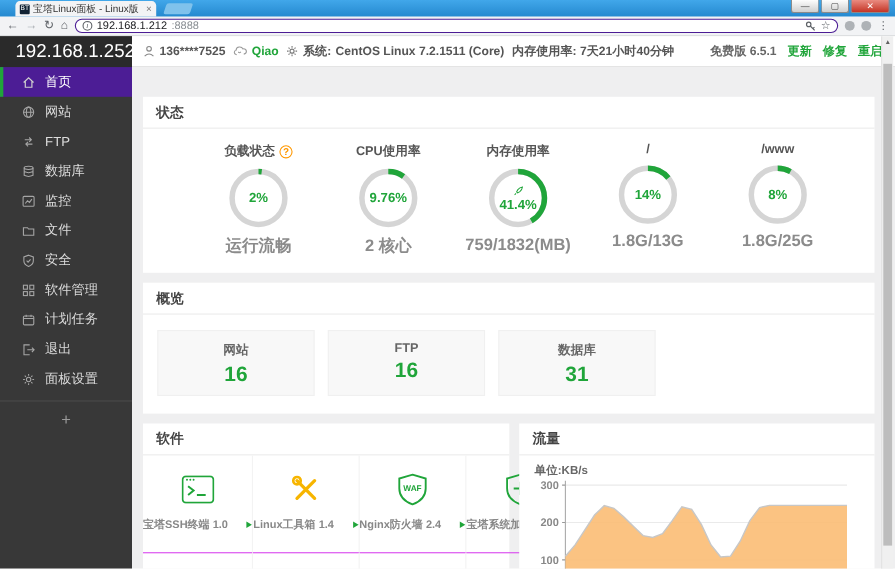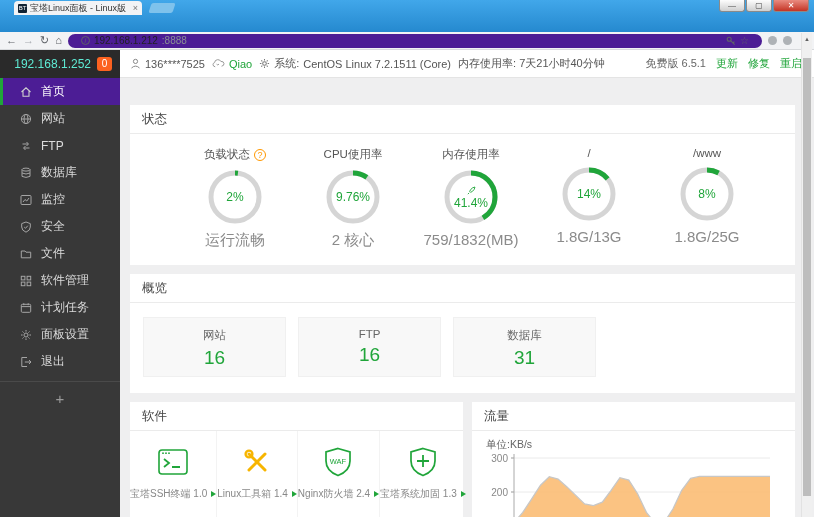--- a/index.html
+++ b/index.html
@@ -1,53 +1,53 @@
 <!DOCTYPE html>
 <html><head>
 <meta charset="utf-8">
 <style>
   * { margin:0; padding:0; box-sizing:border-box; }
   html,body { width:814px; height:517px; overflow:hidden; font-family:"Liberation Sans","DejaVu Sans",sans-serif; background:#fff; }
   #stage { position:relative; width:814px; height:517px; overflow:hidden; }
 
   
-  #titlebar { height:32px; background:linear-gradient(#41a7ea,#2589cf); position:relative; }
+  #titlebar { height:15px; background:linear-gradient(#41a7ea,#2589cf); position:relative; }
   .tab { position:absolute; left:14px; top:1px; width:128px; height:14px; background:#f2f3f5; border-radius:4px 4px 0 0; display:flex; align-items:center; padding:0 4px; gap:3px; }
   .favicon { width:9px; height:9px; background:#123; color:#fff; font-size:6px; line-height:9px; text-align:center; border-radius:1px; flex:0 0 9px; }
   .tab-title { font-size:9px; color:#333; white-space:nowrap; overflow:hidden; flex:1; }
   .tab-close { font-size:9px; color:#777; }
   .newtab-btn { position:absolute; left:150px; top:3px; width:24px; height:10px; background:#7fc2ec; border-radius:2px; transform:skewX(-18deg); }
   .win-btns { position:absolute; right:5px; top:0; display:flex; gap:1px; }
   .win-btn { width:26px; height:12px; background:linear-gradient(#fdfdfd,#cfcfcf); border:1px solid #8a8a8a; border-top:none; border-radius:0 0 3px 3px; font-size:8px; line-height:11px; text-align:center; color:#444; }
   .win-btn.close { width:36px; background:linear-gradient(#e98b80,#c43425); color:#fff; }
 
   #toolbar { height:18px; background:#f2f3f5; display:flex; align-items:center; padding:0 6px; gap:6px; border-bottom:1px solid #d8dadd; }
   .nav-ico { font-size:11px; color:#5f6368; line-height:1; }
   .nav-ico.fwd { color:#a7abb0; }
-  .addr { flex:1; height:13px; background:#fff; border:7px solid #4c1d95; border-radius:7px; display:flex; align-items:center; padding:0 6px; gap:4px; font-size:10px; }
+  .addr { flex:1; height:13px; background:#fff; border:1px solid #4c1d95; border-radius:7px; display:flex; align-items:center; padding:0 6px; gap:4px; font-size:10px; }
   .info-circle { width:9px; height:9px; border:1px solid #5f6368; border-radius:50%; font-size:7px; line-height:8px; text-align:center; color:#5f6368; font-style:italic; flex:0 0 9px; }
   .url-host { color:#202124; }
   .url-port { color:#8a8f94; }
   .addr-spacer { flex:1; }
   .star { font-size:10px; color:#5f6368; }
   .ext-dot { width:9px; height:9px; border-radius:50%; background:#aeb2b6; }
   .dots { font-size:10px; color:#5f6368; }
 
   
   #app { display:flex; height:484px; }
   #sidebar { width:120px; background:#383838; color:#d8d8d8; flex:0 0 120px; display:flex; flex-direction:column; }
   #side-head { height:28px; background:#2a2a2a; display:flex; align-items:center; padding:0 8px; gap:6px; }
-  #side-head .ip { color:#5eead4; font-size:12px; }
+  #side-head .ip { color:#ffffff; font-size:17px; }
   .badge { background:#fc6220; color:#fff; font-size:10px; line-height:14px; min-width:15px; text-align:center; border-radius:3px; padding:0 2px; }
   .nav-item { height:27px; display:flex; align-items:center; gap:9px; padding-left:17px; font-size:12px; color:#dcdcdc; border-left:3px solid transparent; }
   .nav-item.active { background:#4c1d95; border-left-color:#20a53a; color:#fff; }
   .nav-item svg { flex:0 0 12px; }
   #side-add { border-top:1px solid #4a4a4a; margin-top:6px; text-align:center; color:#9a9a9a; font-size:15px; padding-top:8px; }
 
-  #main { flex:1; display:flex; flex-direction:column; background:#efeff0; min-width:0; }
+  #main { flex:1; display:flex; flex-direction:column; background:#efeff0; min-width:0;font-weight:bold; }
   #main-header { height:28px; background:#fff; border-bottom:1px solid #e4e4e4; display:flex; align-items:center; padding:0 12px 0 10px; gap:7px; font-size:11px; color:#555; flex:0 0 28px; }
   .hdr-item { display:flex; align-items:center; gap:4px; white-space:nowrap; }
   .qiao-text { color:#20a53a; }
   .hdr-right { margin-left:auto; display:flex; align-items:center; gap:10px; }
   .edition { color:#666; }
   .hdr-link { color:#20a53a; }
 
   #content { flex:1; padding:27px 19px 0 10px; overflow:hidden; }
   .panel { background:#fff; margin-bottom:9px; }
   .panel-title { height:29px; line-height:29px; padding:0 12px; font-size:12.5px; color:#444; border-bottom:1px solid #ebebeb; }
@@ -69,21 +69,21 @@
   .ov-label { font-size:11.5px; color:#666; }
   .ov-value { font-size:19px; color:#20a53a; margin-top:4px; }
 
   
   #bottom-row { display:flex; gap:9px; align-items:flex-start; }
   #software-panel { width:333px; flex:0 0 333px; }
   #soft-grid { display:grid; grid-template-columns:repeat(4,1fr); }
   .soft-cell { height:89px; border-right:1px solid #f3f3f3; border-bottom:1px solid #d946ef; text-align:center; padding-top:13px; }
   .soft-cell:nth-child(4n) { border-right:none; }
   .soft-icon { height:36px; display:flex; align-items:center; justify-content:center; }
-  .soft-name { font-size:10px; color:#888; margin-top:7px; display:flex; align-items:center; justify-content:center; gap:4px; white-space:nowrap; }
+  .soft-name { font-size:10px; color:#888; margin-top:7px; display:flex; align-items:center; justify-content:center; gap:17px; white-space:nowrap; }
   .play-tri { width:0; height:0; border-left:5px solid #20a53a; border-top:3.5px solid transparent; border-bottom:3.5px solid transparent; display:inline-block; }
 
   #traffic-panel { flex:1; }
   #traffic-body { padding:7px 10px 0 10px; }
   .unit-label { font-size:10.5px; color:#666; padding-left:4px; }
 
   
   #scrollbar { position:absolute; right:2px; top:33px; width:11px; height:484px; background:#f0f0f0; border-left:1px solid #e2e2e2; }
   #sb-arrow { color:#606060; font-size:6px; text-align:center; line-height:12px; }
   #sb-thumb { position:absolute; left:1px; top:25px; width:8px; height:438px; background:#bdbdbd; }
@@ -168,61 +168,61 @@
       </div>
       <div class="nav-item">
         <svg width="12" height="12" viewBox="0 0 12 12">
             <rect x="1" y="1.5" width="10" height="9" rx="1" fill="none" stroke="#a5a5a5" stroke-width="1"></rect>
             <path d="M3 8 L5 5.5 L6.8 7 L9 4" fill="none" stroke="#a5a5a5" stroke-width="1"></path>
           </svg>
         <span>监控</span>
       </div>
       <div class="nav-item">
         <svg width="12" height="12" viewBox="0 0 12 12">
+            <path d="M1.3 3 H5 l1 1.2 H10.7 V9.8 H1.3 Z" fill="none" stroke="#a5a5a5" stroke-width="1"></path>
+          </svg>
+        <span>文件</span>
+      </div>
+      <div class="nav-item">
+        <svg width="12" height="12" viewBox="0 0 12 12">
             <path d="M6 1 L10.3 2.6 V6 Q10.3 9.5 6 11.2 Q1.7 9.5 1.7 6 V2.6 Z" fill="none" stroke="#a5a5a5" stroke-width="1"></path>
             <path d="M4.2 6 l1.3 1.3 2.3-2.6" fill="none" stroke="#a5a5a5" stroke-width="1"></path>
           </svg>
         <span>安全</span>
-      </div>
-      <div class="nav-item">
-        <svg width="12" height="12" viewBox="0 0 12 12">
-            <path d="M1.3 3 H5 l1 1.2 H10.7 V9.8 H1.3 Z" fill="none" stroke="#a5a5a5" stroke-width="1"></path>
-          </svg>
-        <span>文件</span>
       </div>
       <div class="nav-item">
         <svg width="12" height="12" viewBox="0 0 12 12">
             <rect x="1.3" y="1.3" width="3.6" height="3.6" fill="none" stroke="#a5a5a5" stroke-width="1"></rect>
             <rect x="7.1" y="1.3" width="3.6" height="3.6" fill="none" stroke="#a5a5a5" stroke-width="1"></rect>
             <rect x="1.3" y="7.1" width="3.6" height="3.6" fill="none" stroke="#a5a5a5" stroke-width="1"></rect>
             <rect x="7.1" y="7.1" width="3.6" height="3.6" fill="none" stroke="#a5a5a5" stroke-width="1"></rect>
           </svg>
         <span>软件管理</span>
       </div>
       <div class="nav-item">
         <svg width="12" height="12" viewBox="0 0 12 12">
             <rect x="1.3" y="2.3" width="9.4" height="8" rx="1" fill="none" stroke="#a5a5a5" stroke-width="1"></rect>
             <path d="M1.3 4.6 h9.4 M3.8 1.2 v2 M8.2 1.2 v2" stroke="#a5a5a5" stroke-width="1"></path>
           </svg>
         <span>计划任务</span>
       </div>
       <div class="nav-item">
         <svg width="12" height="12" viewBox="0 0 12 12">
+            <path d="M7 1.5 H1.8 V10.5 H7 M4.8 6 H11 M9 4 l2 2 -2 2" fill="none" stroke="#a5a5a5" stroke-width="1"></path>
+          </svg>
+        <span>退出</span>
+      </div>
+      <div class="nav-item">
+        <svg width="12" height="12" viewBox="0 0 12 12">
             <circle cx="6" cy="6" r="2" fill="none" stroke="#a5a5a5" stroke-width="1"></circle>
             <g stroke="#a5a5a5" stroke-width="1">
               <path d="M6 1 v1.6 M6 9.4 V11 M1 6 h1.6 M9.4 6 H11 M2.5 2.5 l1.1 1.1 M8.4 8.4 l1.1 1.1 M9.5 2.5 L8.4 3.6 M3.6 8.4 L2.5 9.5"></path>
             </g>
           </svg>
         <span>面板设置</span>
-      </div>
-      <div class="nav-item">
-        <svg width="12" height="12" viewBox="0 0 12 12">
-            <path d="M7 1.5 H1.8 V10.5 H7 M4.8 6 H11 M9 4 l2 2 -2 2" fill="none" stroke="#a5a5a5" stroke-width="1"></path>
-          </svg>
-        <span>退出</span>
       </div>
       <div id="side-add">+</div>
     </div>
 
     <div id="main">
       <div id="main-header">
         <span class="hdr-item">
           <svg width="11" height="11" viewBox="0 0 11 11">
               <circle cx="5.5" cy="3.4" r="2.1" fill="none" stroke="#888" stroke-width="1"></circle>
               <path d="M1.5 10 Q5.5 6.2 9.5 10" fill="none" stroke="#888" stroke-width="1"></path>

